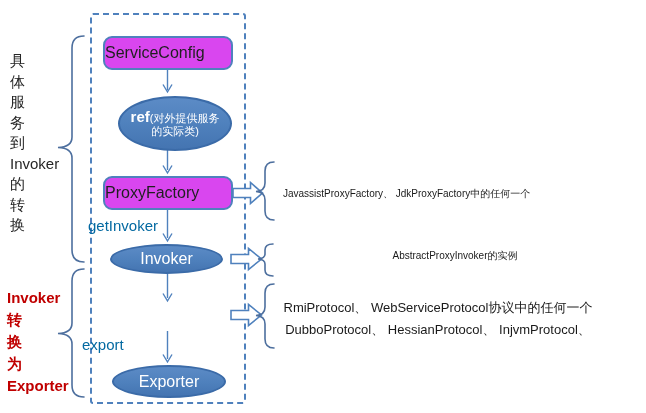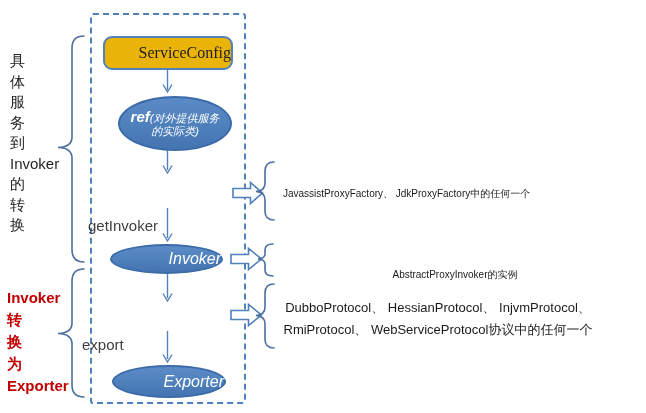--- a/index.html
+++ b/index.html
@@ -6,51 +6,51 @@
   .canvas {
     position:relative; width:646px; height:413px; background:#ffffff;
     font-family:"Liberation Sans", sans-serif; overflow:hidden; color:#1a1a1a;
   }
   .dashed-box {
     position:absolute; left:90px; top:13px; width:152px; height:387px;
     border:2px dashed #4F81BD; border-radius:3px;
   }
   svg.overlay { position:absolute; left:0; top:0; pointer-events:none; }
   .node-box {
-    position:absolute; left:103px; width:126px; background:#eab308;
+    position:absolute; left:103px; width:126px; background:#d946ef;
     border:2px solid #4F81BD; border-radius:9px;
-    display:flex; align-items:center; justify-content:flex-end;
-    font-size:16px; color:#1f1f1f;font-family:Liberation Serif, serif;
+    display:flex; align-items:center; justify-content:flex-start;
+    font-size:16px; color:#1f1f1f;
   }
   .ellipse {
     position:absolute; border-radius:50%;
     background:linear-gradient(180deg,#5c8bc6 0%, #4e80bc 55%, #4474b1 100%);
     border:2px solid #3b6ba8; color:#ffffff;
-    display:flex; align-items:center; justify-content:flex-end; text-align:center;font-style:italic;
+    display:flex; align-items:center; justify-content:center; text-align:center;
   }
   #node-serviceconfig { top:36px;  height:30px; }
   #node-proxyfactory  { top:176px; height:30px; }
   #node-protocol      { top:304px; height:25px; }
   #node-ref      { left:118px; top:96px;  width:94px;  height:47px; font-size:11px; line-height:13px; padding:2px 8px; flex-wrap:wrap; align-content:center; }
   #node-ref .ref-title { font-size:15px; font-weight:bold; line-height:14px; }
   #node-invoker  { left:110px; top:244px; width:109px; height:26px; font-size:16px; }
   #node-exporter { left:112px; top:365px; width:110px; height:29px; font-size:16px; }
 
-  .step-label { position:absolute; font-size:15px; color:#404040; white-space:nowrap; }
+  .step-label { position:absolute; font-size:15px; color:#0369a1; white-space:nowrap; }
   #label-getinvoker { left:88px; top:217px; }
   #label-export     { left:82px; top:336px; }
 
   .side-label { position:absolute; white-space:nowrap; }
   .side-label span { display:block; }
   #left-label-black { left:10px; top:51px; font-size:15px; line-height:20.5px; color:#262626; }
   #left-label-red   { left:7px;  top:287px; font-size:15px; line-height:22px; font-weight:bold; color:#C00000; }
 
   .annot { position:absolute; font-size:10px; color:#1a1a1a; white-space:nowrap; }
   #annot-proxyfactory { left:283px; top:187px; }
-  #annot-invoker      { left:290px; top:249px; width:330px; text-align:center;margin-top:19px; }
+  #annot-invoker      { left:290px; top:249px; width:330px; text-align:center; }
   #annot-protocol     { left:254px; top:297px; width:368px; text-align:center; font-size:13px; line-height:21.5px; }
   #annot-protocol span { display:block; }
 </style>
 </head>
 <body>
 
 <div class="canvas">
 
   <div class="dashed-box"></div>
 
@@ -90,20 +90,23 @@
   </svg>
 
   <div class="node-box" id="node-serviceconfig">
     <span>ServiceConfig</span>
   </div>
 
   <div class="ellipse" id="node-ref">
     <span><span class="ref-title">ref</span><span>(对外提供服务的实际类)</span></span>
   </div>
 
+  <div class="node-box" id="node-proxyfactory">
+    <span>ProxyFactory</span>
+  </div>
 
   <div class="step-label" id="label-getinvoker">getInvoker</div>
 
   <div class="ellipse" id="node-invoker">
     <span>Invoker</span>
   </div>
 
 
   <div class="step-label" id="label-export">export</div>
 
@@ -129,17 +132,17 @@
     <span>换</span>
     <span>为</span>
     <span>Exporter</span>
   </div>
 
   <div class="annot" id="annot-proxyfactory">JavassistProxyFactory、 JdkProxyFactory中的任何一个</div>
 
   <div class="annot" id="annot-invoker">AbstractProxyInvoker的实例</div>
 
   <div class="annot" id="annot-protocol">
+    <span>RmiProtocol、 WebServiceProtocol协议中的任何一个</span>
     <span>DubboProtocol、 HessianProtocol、 InjvmProtocol、</span>
-    <span>RmiProtocol、 WebServiceProtocol协议中的任何一个</span>
   </div>
 
 </div>
 
 </body></html>

